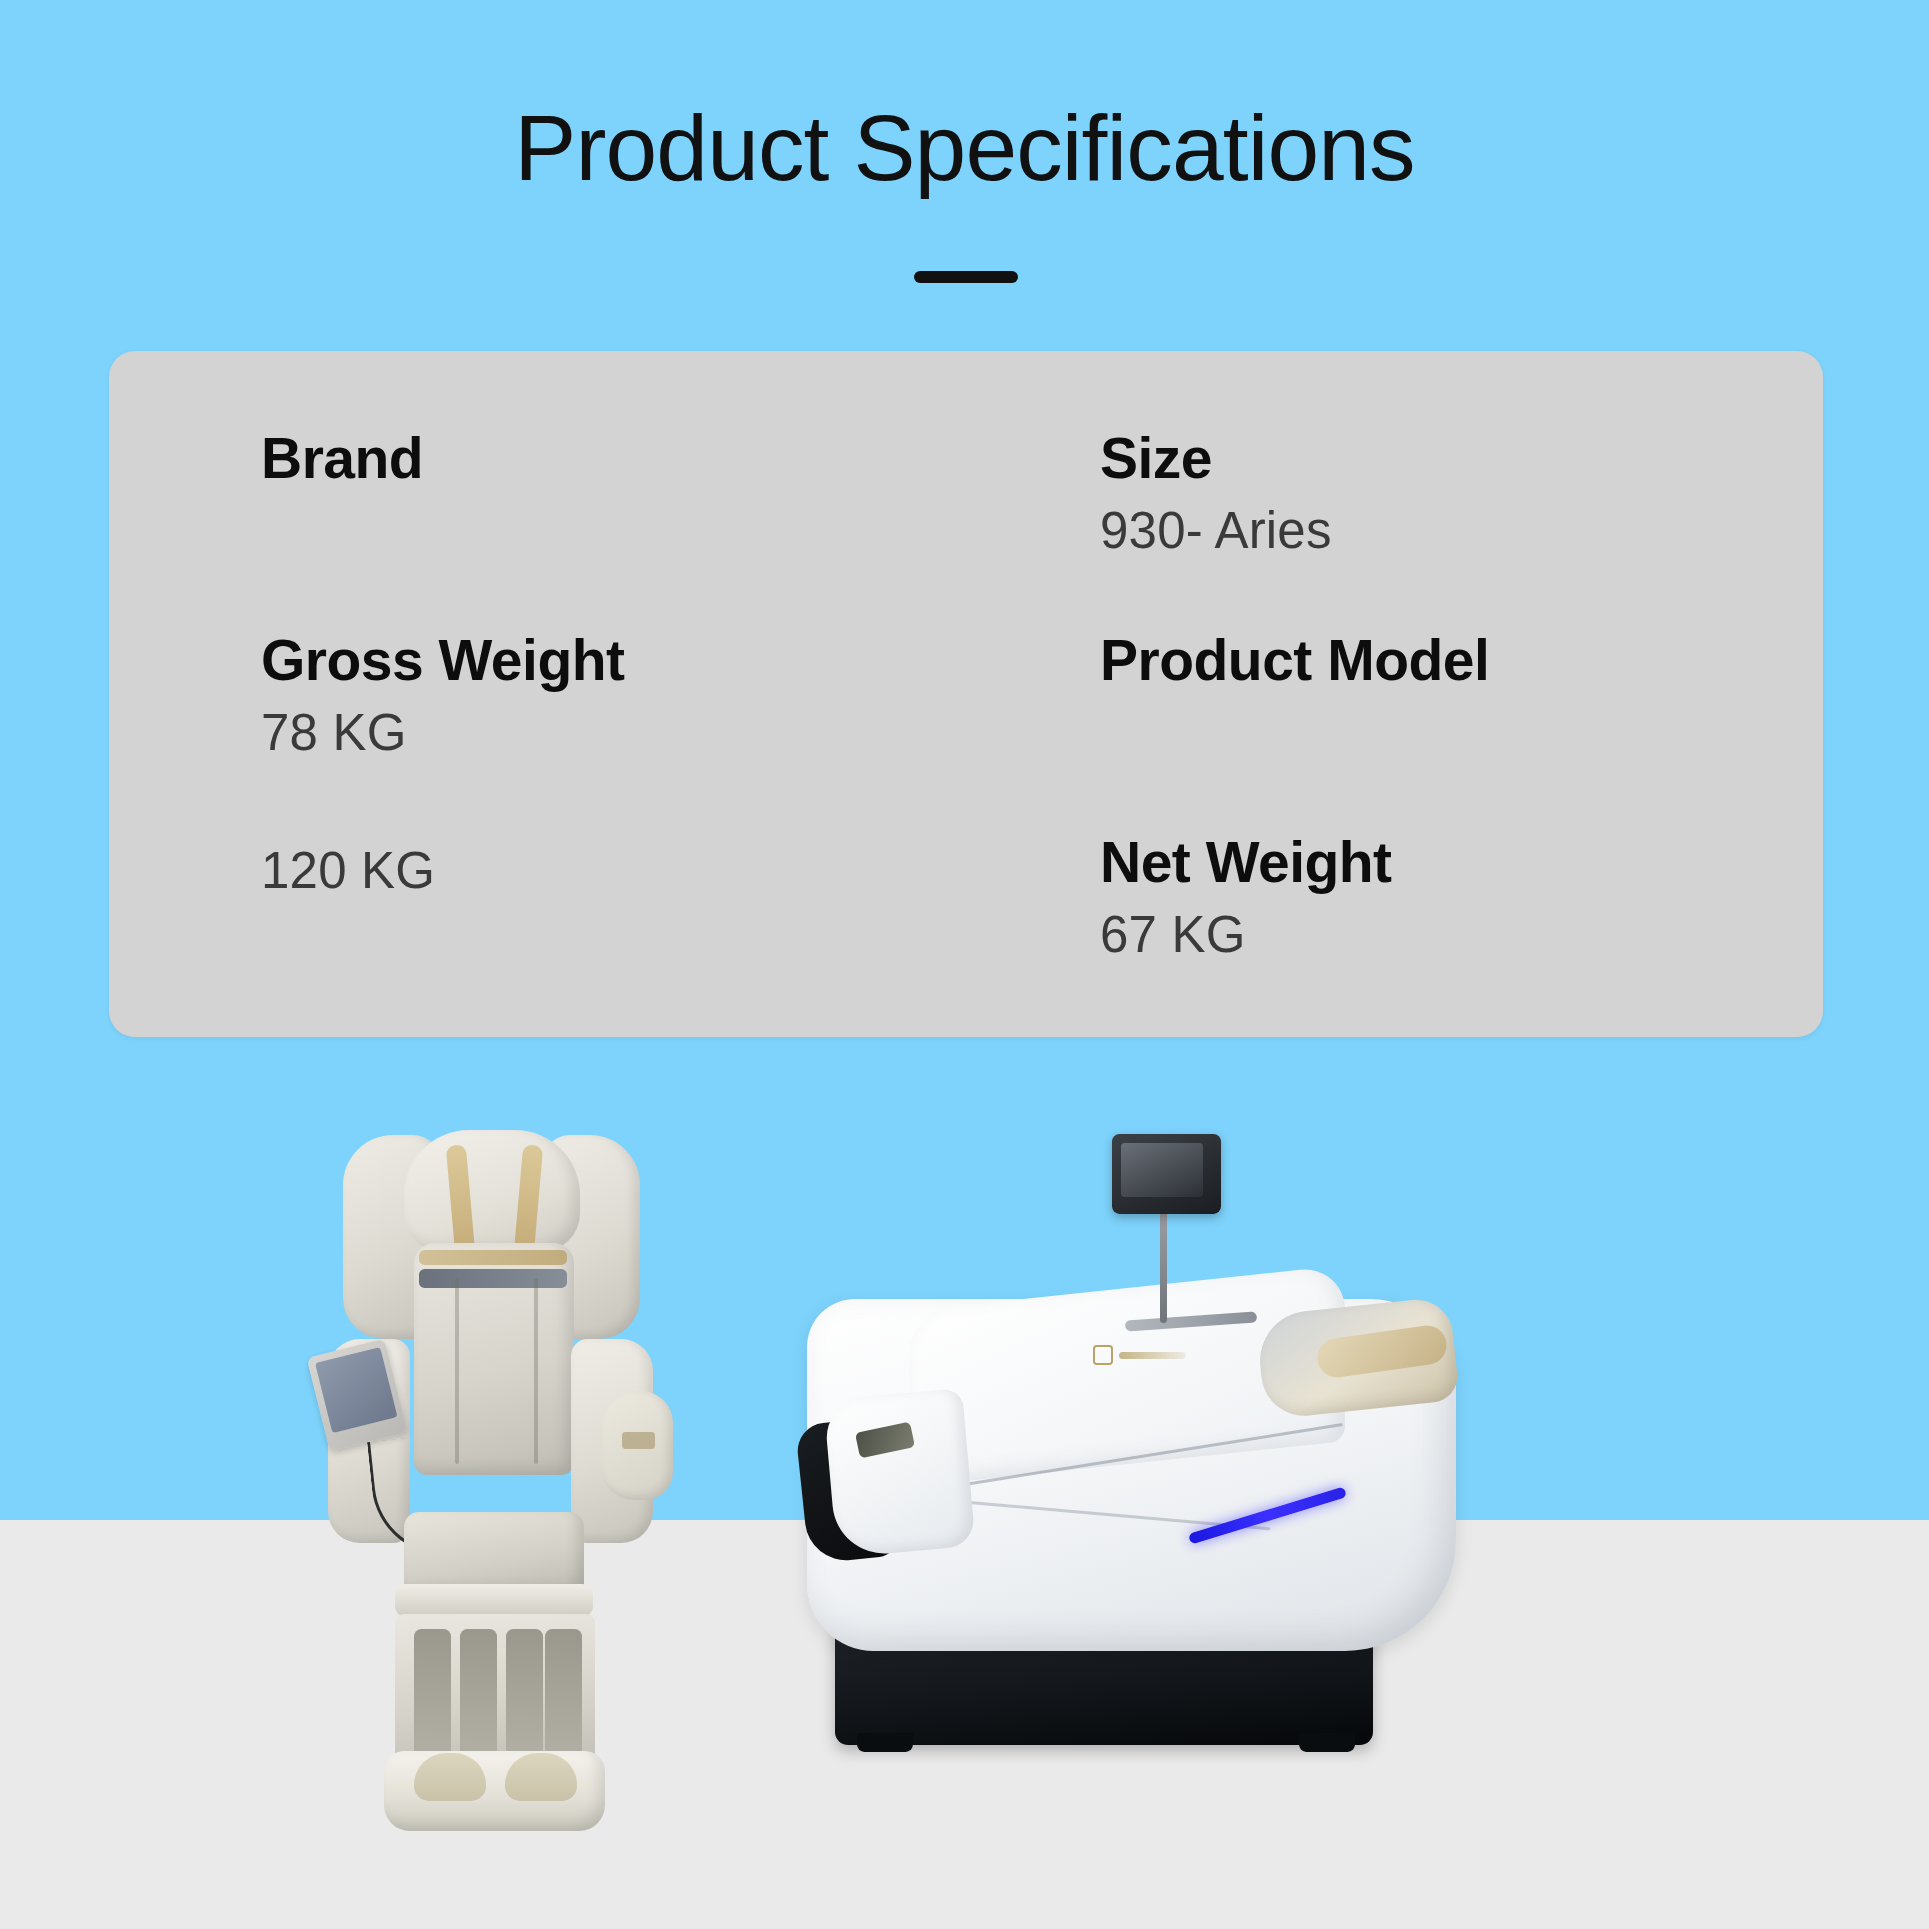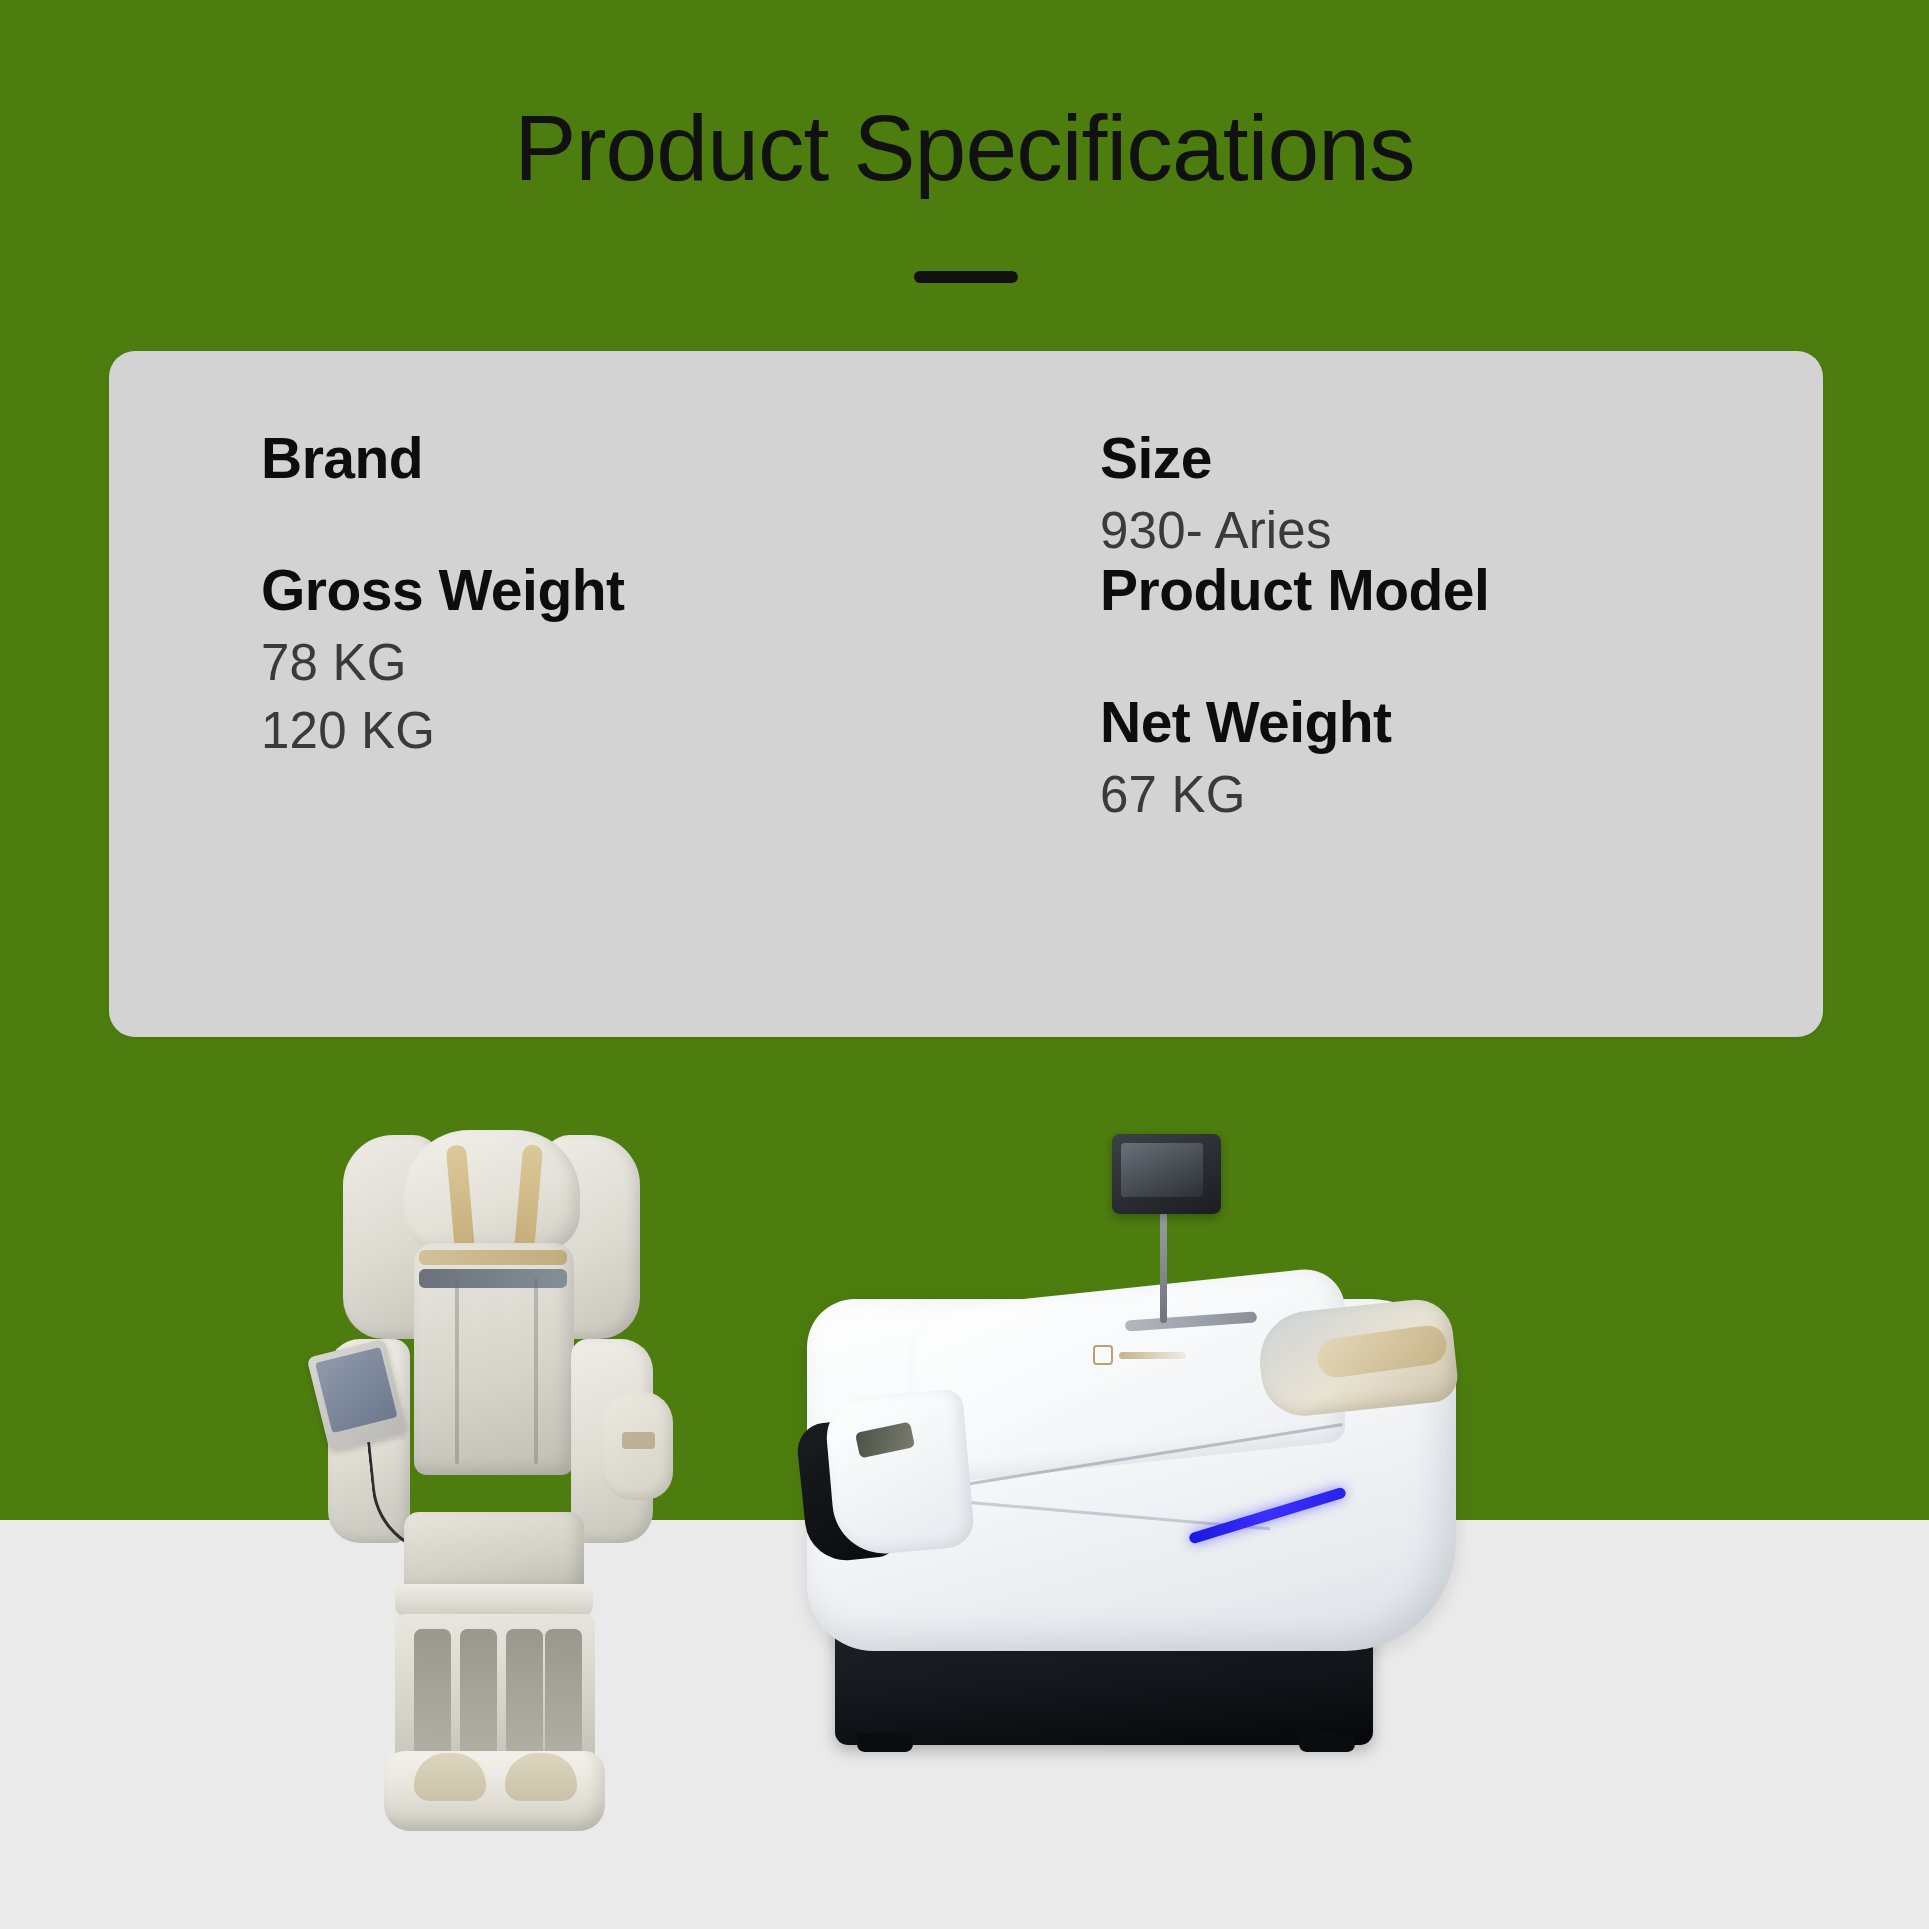--- a/index.html
+++ b/index.html
@@ -7,21 +7,21 @@
   html, body {
     width:1929px; height:1929px;
     background:#eaeaea;
     font-family:"Liberation Sans", sans-serif;
     overflow:hidden;
   }
 
   .page {
     position:relative;
     width:1929px; height:1520px;
-    background:#4d7c0f;
+    background:#7dd3fc;
   }
 
   
   .page-title {
     position:absolute;
     top:100px; left:0; width:1929px;
     text-align:center;
     font-size:93px;
     font-weight:400;
     letter-spacing:-0.9px;
@@ -45,20 +45,21 @@
     border-radius:26px;
     box-shadow:0 1.9px 5.6px rgba(0,0,0,0.06);
   }
   .spec-grid {
     position:absolute;
     top:76px; left:152px;
     width:1447px;
     display:grid;
     grid-template-columns:839px 608px;
     grid-auto-rows:auto;
+    row-gap:70px;
   }
   .spec-cell { }
   .spec-label {
     font-size:57px;
     font-weight:700;
     color:#0d0d0d;
     letter-spacing:-0.5px;
     line-height:1.12;
   }
   .spec-value {

